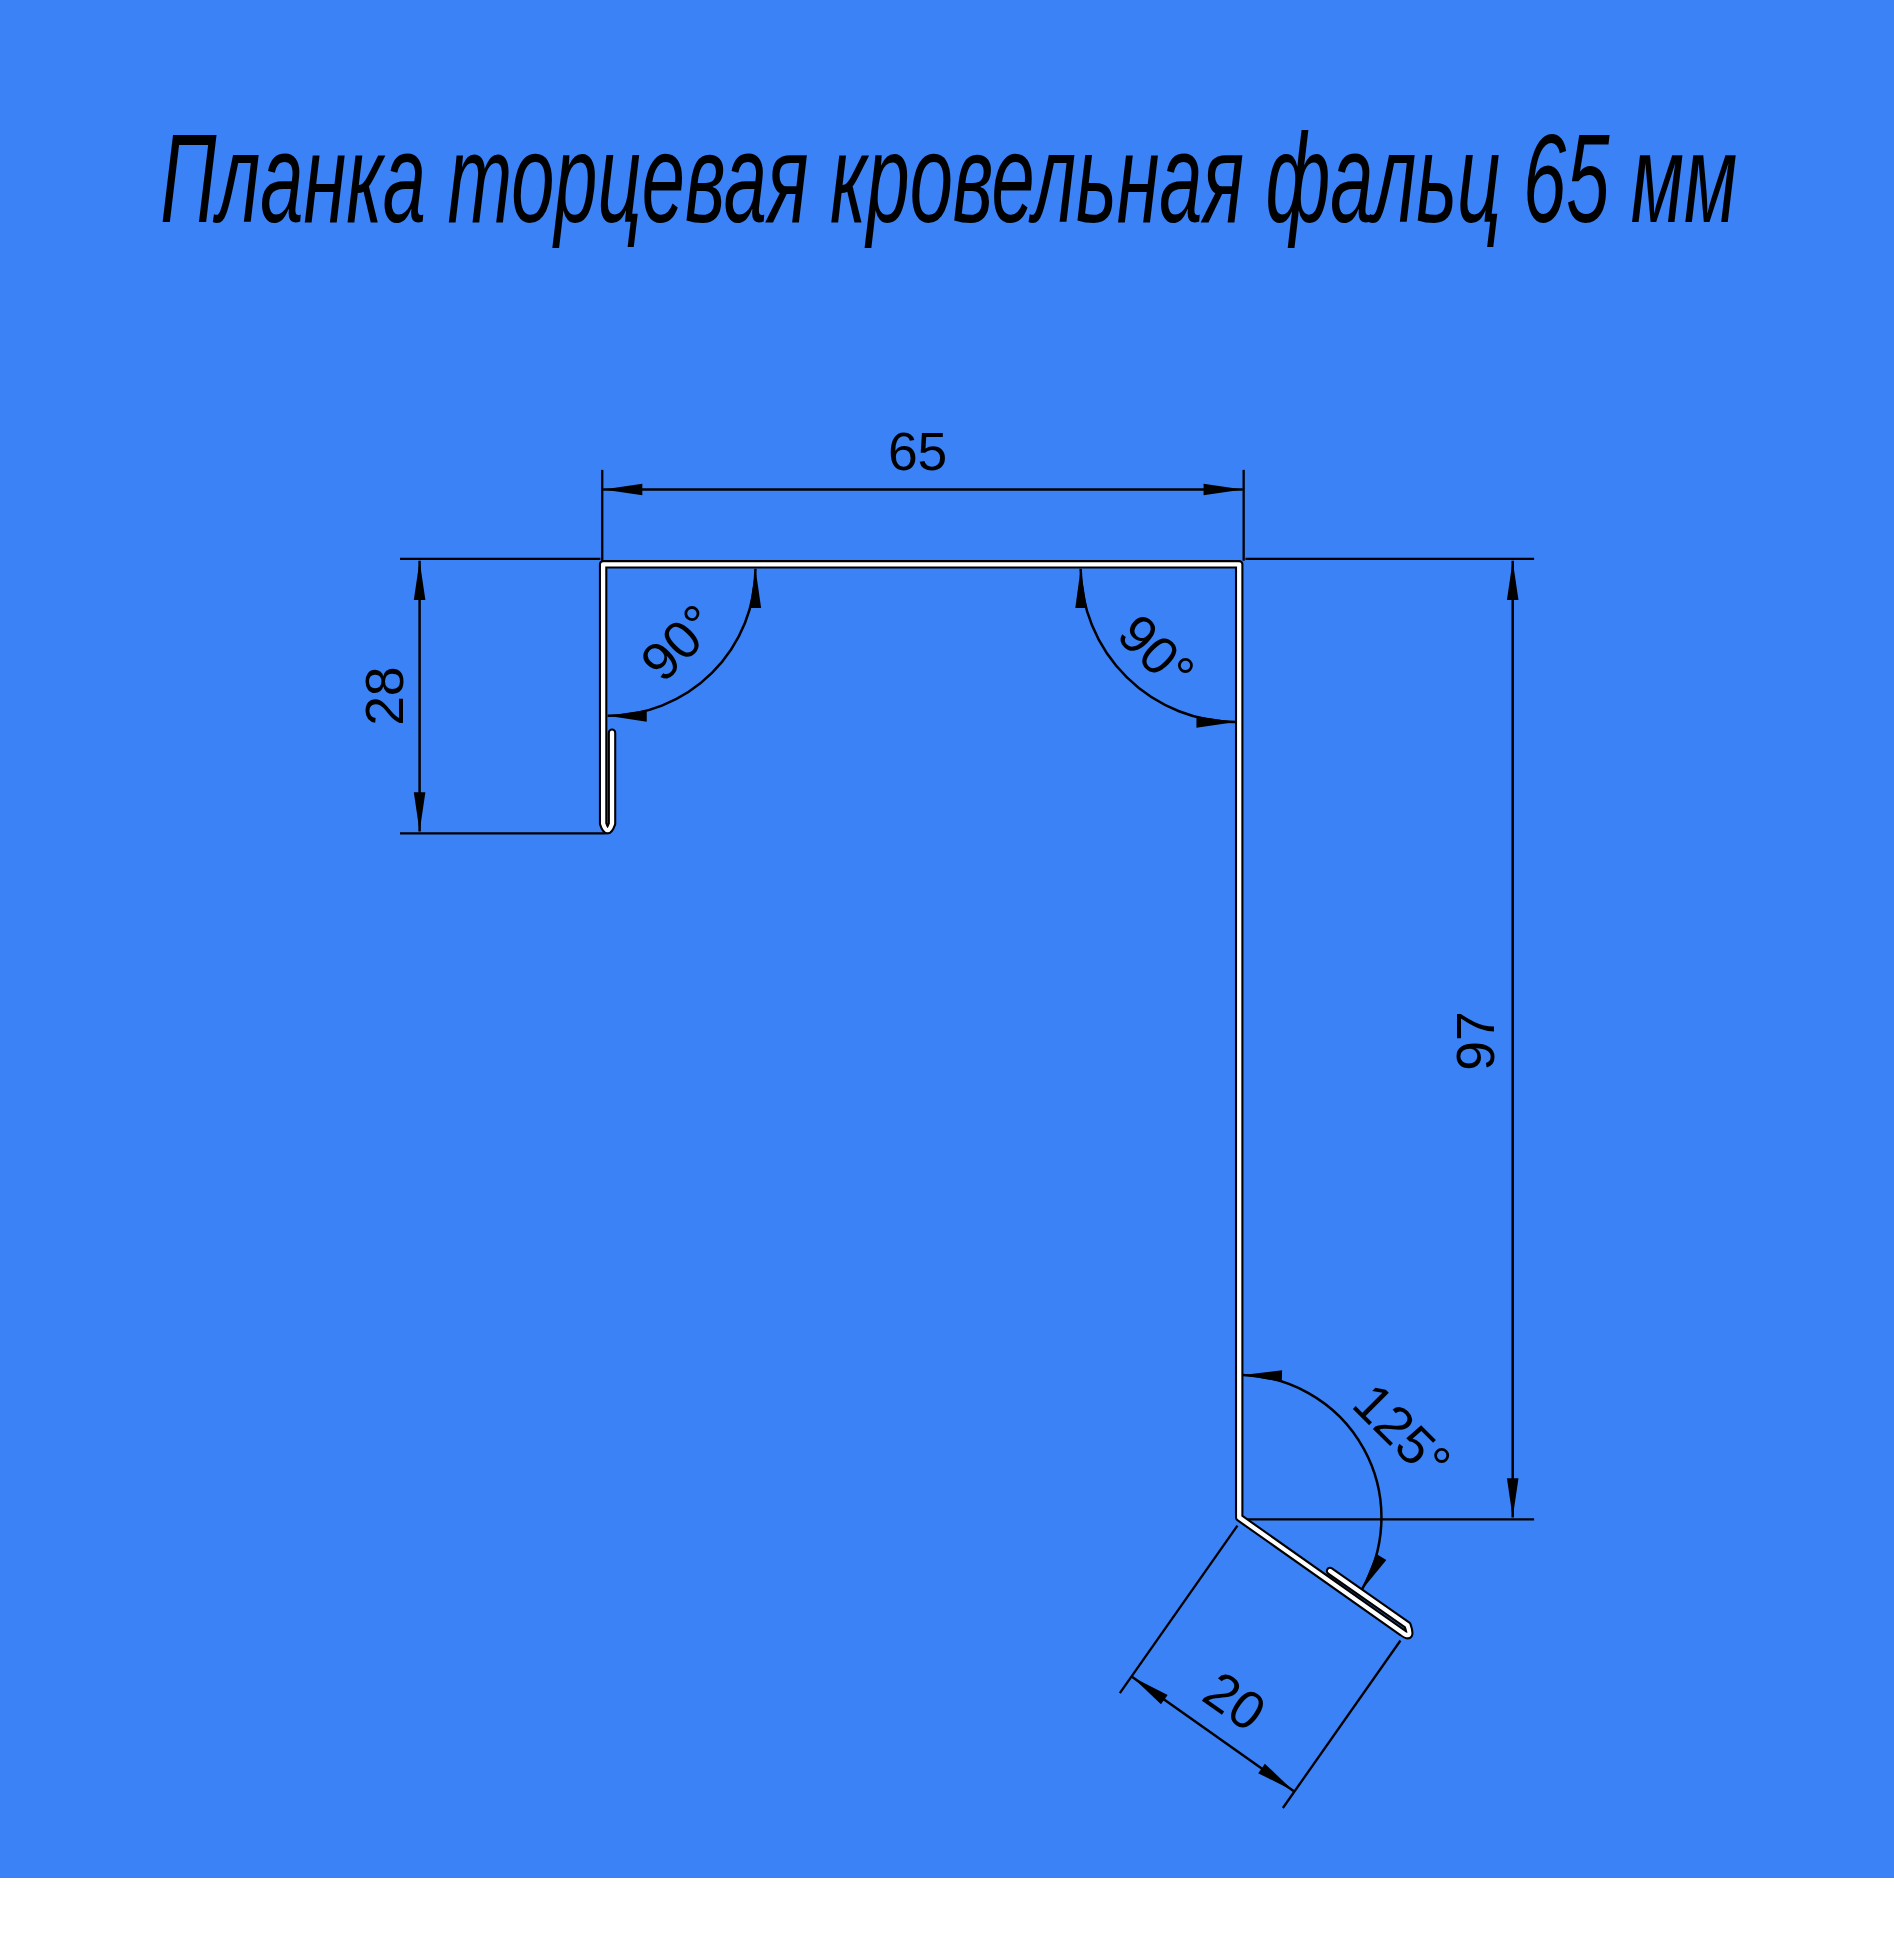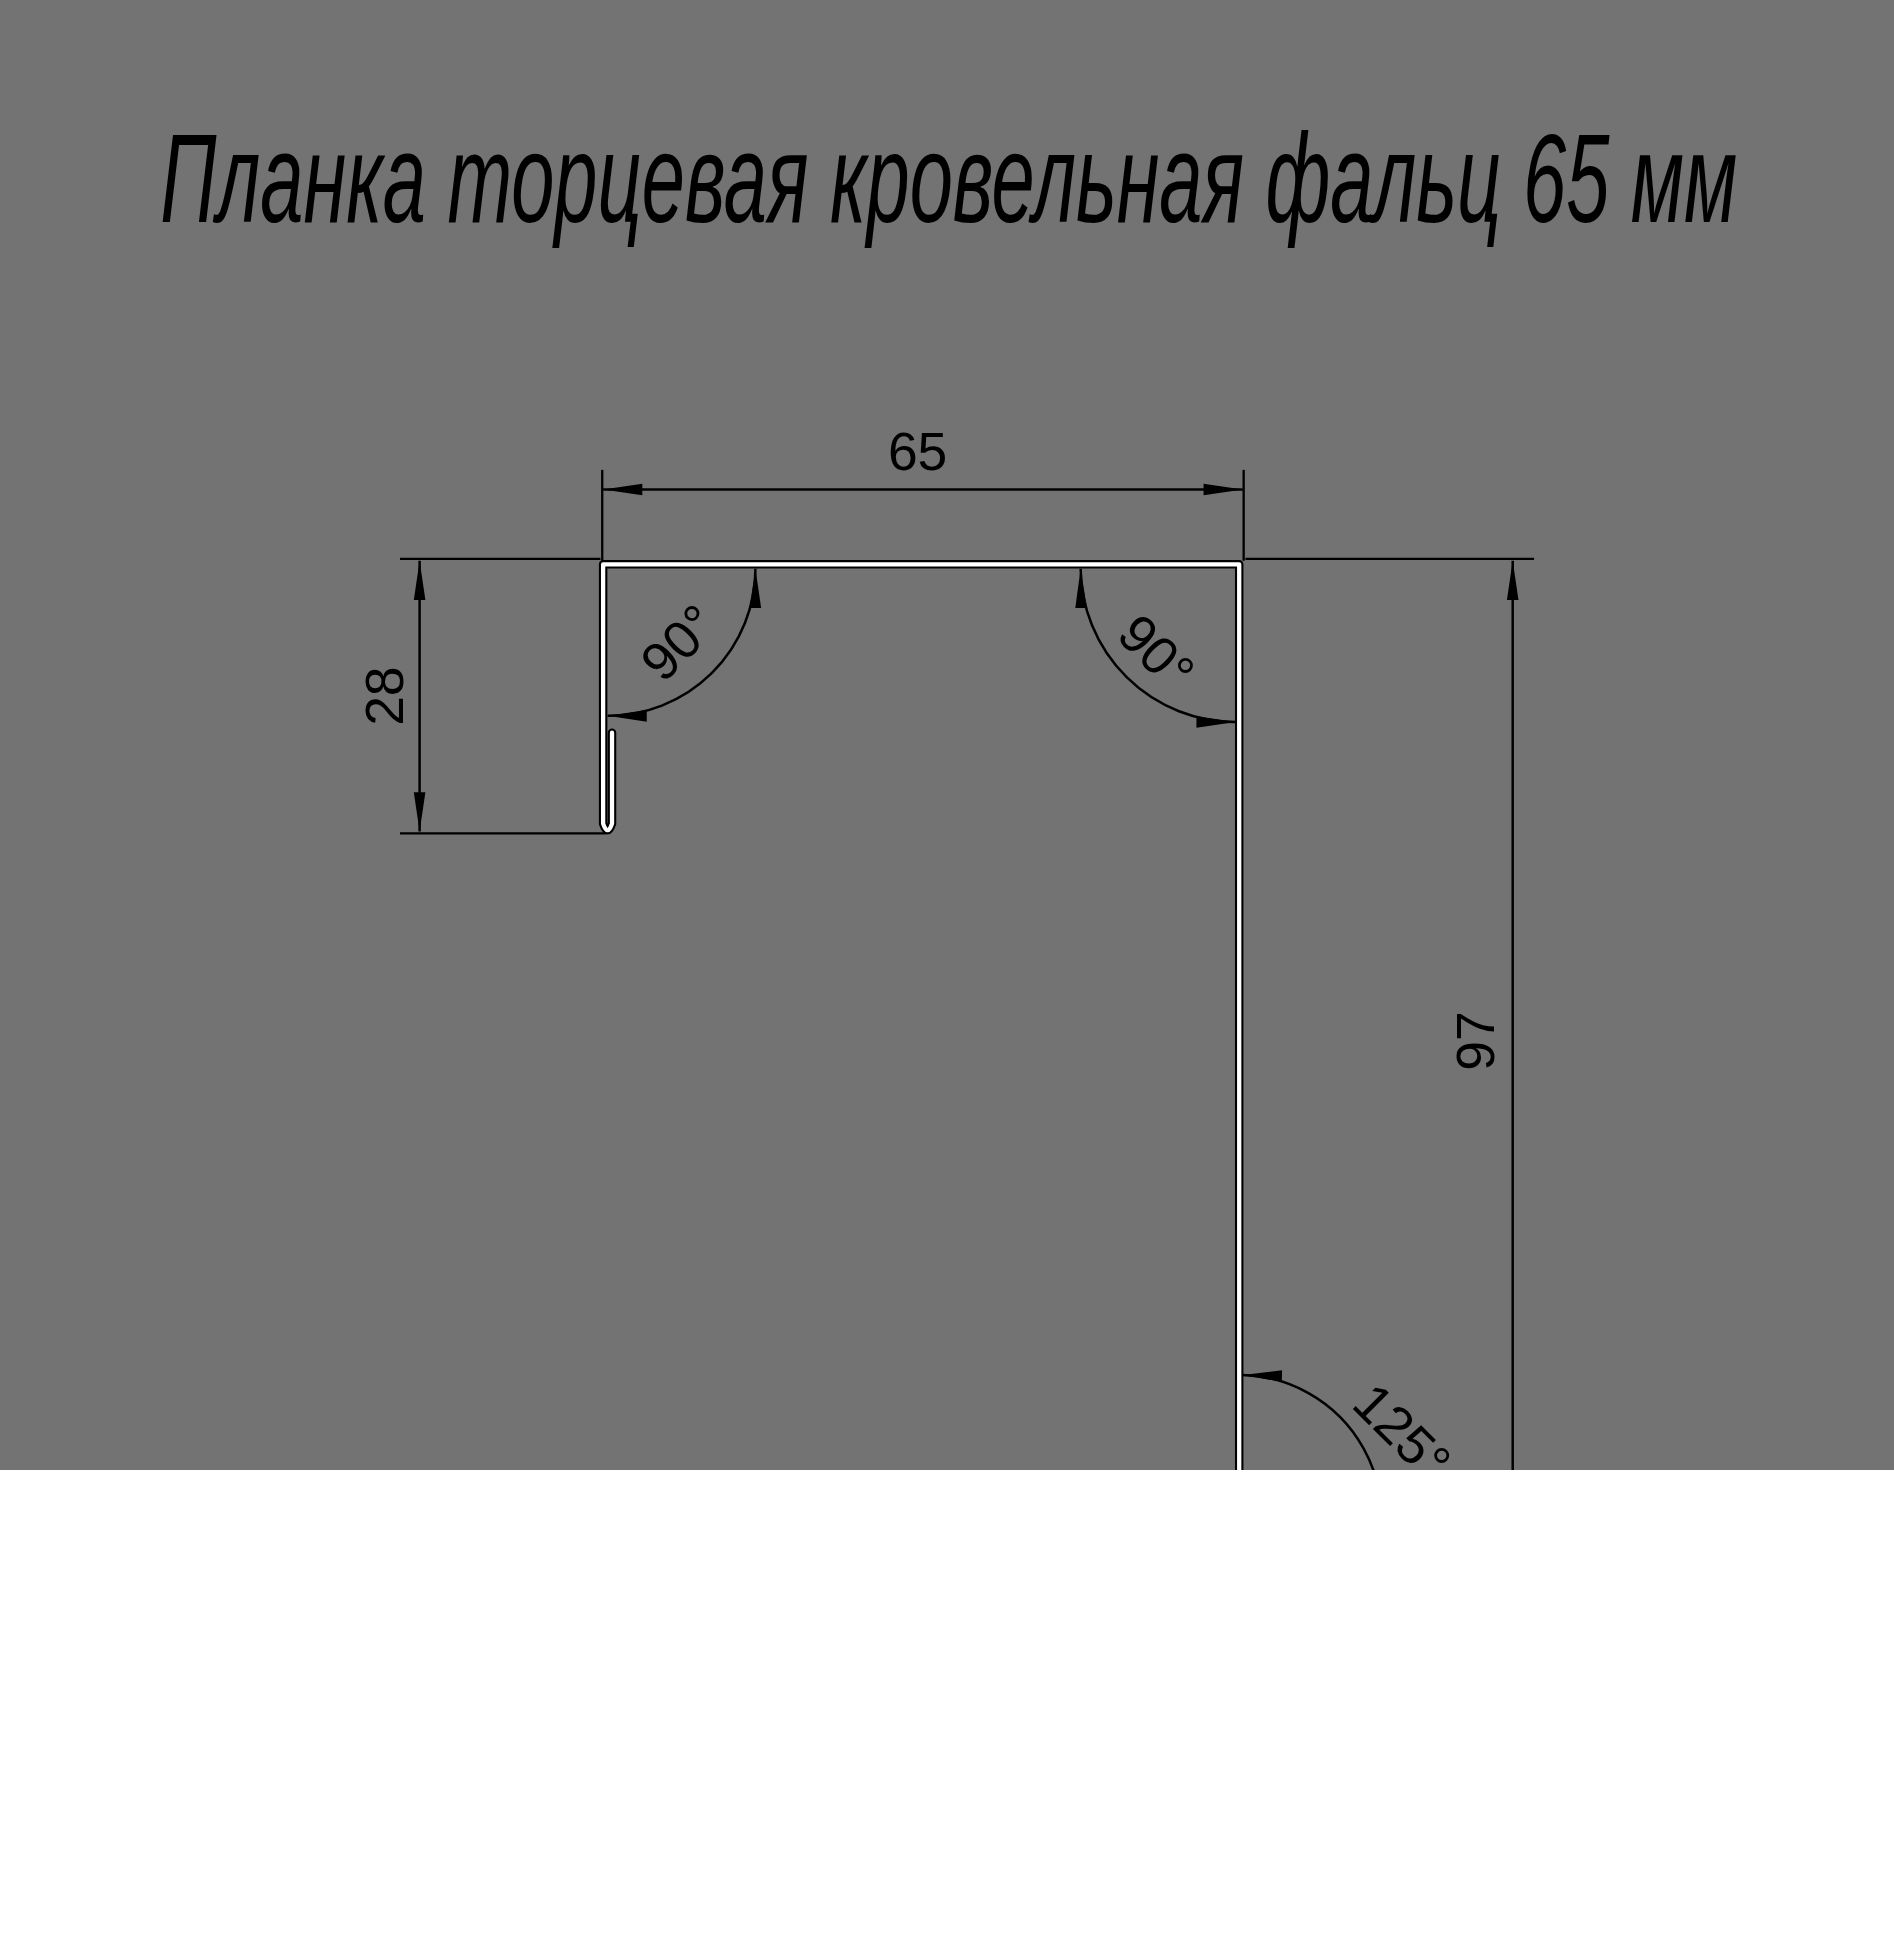--- a/index.html
+++ b/index.html
@@ -3,22 +3,22 @@
 <meta charset="utf-8">
 <style>
   html, body {
     margin: 0;
     padding: 0;
     background: #ffffff;
   }
   .page {
     position: relative;
     width: 1894px;
-    height: 1470px;
-    background: #737373;
+    height: 1878px;
+    background: #3b82f6;
     overflow: hidden;
   }
   svg { display: block; }
 
   .ext  { stroke: #000; stroke-width: 2.6; fill: none; }
   .dim  { stroke: #000; stroke-width: 2.8; fill: none; }
   .metal {
     stroke: #000; stroke-width: 9.5; fill: none;
     stroke-linecap: round; stroke-linejoin: round;
   }

